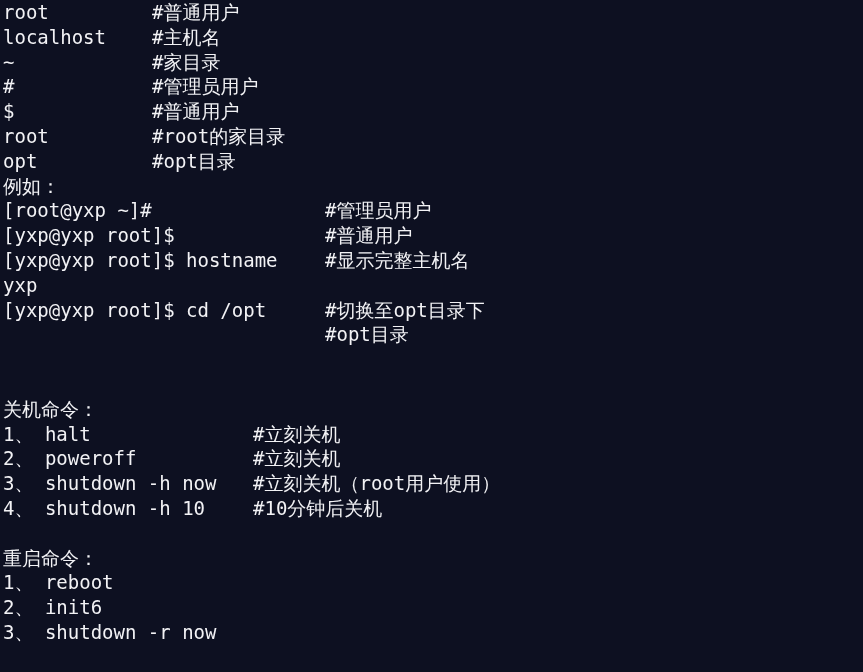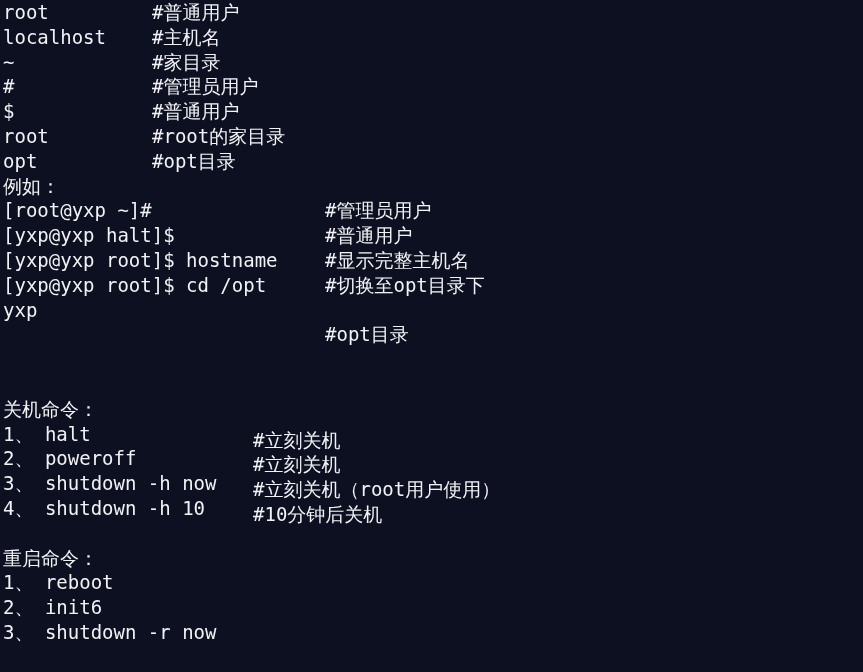--- a/index.html
+++ b/index.html
@@ -37,39 +37,39 @@
     white-space: pre;
   }
   .line .note {
     position: absolute;
     top: 0;
     white-space: pre;
   }
   
   .col-a .note { left: 152px; }
   .col-b .note { left: 325px; }
-  .col-c .note { left: 253px; margin-top: 6px; }
+  .col-c .note { left: 253px; }
 </style>
 </head>
 <body>
 
 <div id="terminal" style="background: rgb(13, 16, 33);">
     <div class="line col-a"><span class="cmd">root</span><span class="note">#普通用户</span></div>
     <div class="line col-a"><span class="cmd">localhost</span><span class="note">#主机名</span></div>
     <div class="line col-a"><span class="cmd">~</span><span class="note">#家目录</span></div>
     <div class="line col-a"><span class="cmd">#</span><span class="note">#管理员用户</span></div>
     <div class="line col-a"><span class="cmd">$</span><span class="note">#普通用户</span></div>
     <div class="line col-a"><span class="cmd">root</span><span class="note">#root的家目录</span></div>
     <div class="line col-a"><span class="cmd">opt</span><span class="note">#opt目录</span></div>
     <div class="line col-b"><span class="cmd">例如：</span><span class="note"></span></div>
     <div class="line col-b"><span class="cmd">[root@yxp ~]#</span><span class="note">#管理员用户</span></div>
-    <div class="line col-b"><span class="cmd">[yxp@yxp halt]$</span><span class="note">#普通用户</span></div>
+    <div class="line col-b"><span class="cmd">[yxp@yxp root]$</span><span class="note">#普通用户</span></div>
     <div class="line col-b"><span class="cmd">[yxp@yxp root]$ hostname</span><span class="note">#显示完整主机名</span></div>
+    <div class="line col-b"><span class="cmd">yxp</span><span class="note"></span></div>
     <div class="line col-b"><span class="cmd">[yxp@yxp root]$ cd /opt</span><span class="note">#切换至opt目录下</span></div>
-    <div class="line col-b"><span class="cmd">yxp</span><span class="note"></span></div>
     <div class="line col-b"><span class="note">#opt目录</span></div>
     <div class="line col-a"><span class="cmd"></span><span class="note"></span></div>
     <div class="line col-a"><span class="cmd"></span><span class="note"></span></div>
     <div class="line col-c"><span class="cmd">关机命令：</span><span class="note"></span></div>
     <div class="line col-c"><span class="cmd">1、 halt</span><span class="note">#立刻关机</span></div>
     <div class="line col-c"><span class="cmd">2、 poweroff</span><span class="note">#立刻关机</span></div>
     <div class="line col-c"><span class="cmd">3、 shutdown -h now</span><span class="note">#立刻关机（root用户使用）</span></div>
     <div class="line col-c"><span class="cmd">4、 shutdown -h 10</span><span class="note">#10分钟后关机</span></div>
     <div class="line col-a"><span class="cmd"></span><span class="note"></span></div>
     <div class="line col-c"><span class="cmd">重启命令：</span><span class="note"></span></div>

